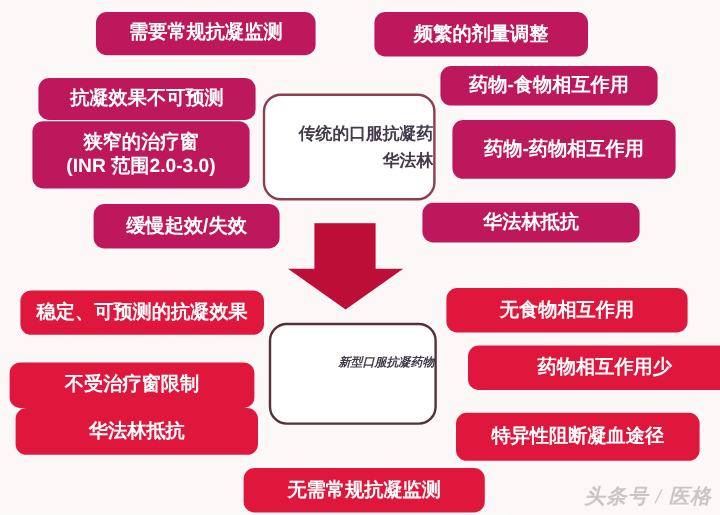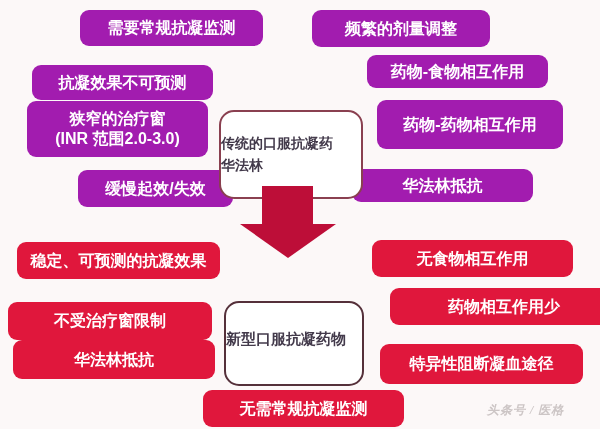--- a/index.html
+++ b/index.html
@@ -7,38 +7,37 @@
     position:relative; width:600px; height:429px;
     background:#fcf8f8; overflow:hidden;
     font-family:"Liberation Sans", sans-serif;
   }
   .pill {
     position:absolute; display:flex; flex-direction:column;
     align-items:center; justify-content:center; text-align:center;
     color:#ffffff; font-weight:bold; font-size:16px;
     border-radius:9px; line-height:1.25; white-space:nowrap;
   }
-  .gray { background:#a21caf; }
+  .gray { background:#be185d; }
   .red  { background:#e0173c; }
   .centerbox {
     position:absolute; background:#ffffff; border-radius:15px;
-    display:flex; flex-direction:column; align-items:flex-start; justify-content:center;
+    display:flex; flex-direction:column; align-items:flex-end; justify-content:center;
     text-align:center; font-weight:bold; color:#433a4b;
     line-height:1.55;
-    margin-top:32px;
   }
   .centerbox.warfarin { border:2px solid #8a4050; font-size:14px; }
-  .centerbox.noac     { border:2px solid #55303a; font-size:15px; justify-content:flex-start; padding-top:24px; box-sizing:border-box; }
+  .centerbox.noac     { border:2px solid #55303a; font-size:10px; justify-content:flex-start; padding-top:24px; box-sizing:border-box;font-style:italic; }
   .arrow-shaft { position:absolute; left:262px; top:186px; width:51px; height:39px; background:#bd0e38; }
   .arrow-head  { position:absolute; left:240px; top:224px; width:0; height:0;
                  border-left:48px solid transparent; border-right:48px solid transparent;
                  border-top:34px solid #bd0e38; }
   .watermark {
     position:absolute; left:487px; top:402px; width:110px;
-    color:#ccc5c5; font-size:12px; font-weight:bold; font-style:italic;
+    color:#ccc5c5; font-size:17px; font-weight:bold; font-style:italic;
     font-family:"Liberation Serif", serif; letter-spacing:1px; white-space:nowrap;
   }
 </style>
 </head>
 <body>
 
 <div class="canvas">
 
   <div class="pill gray" style="left:80px; top:10px; width:183px; height:36px;">
     <span>需要常规抗凝监测</span>

